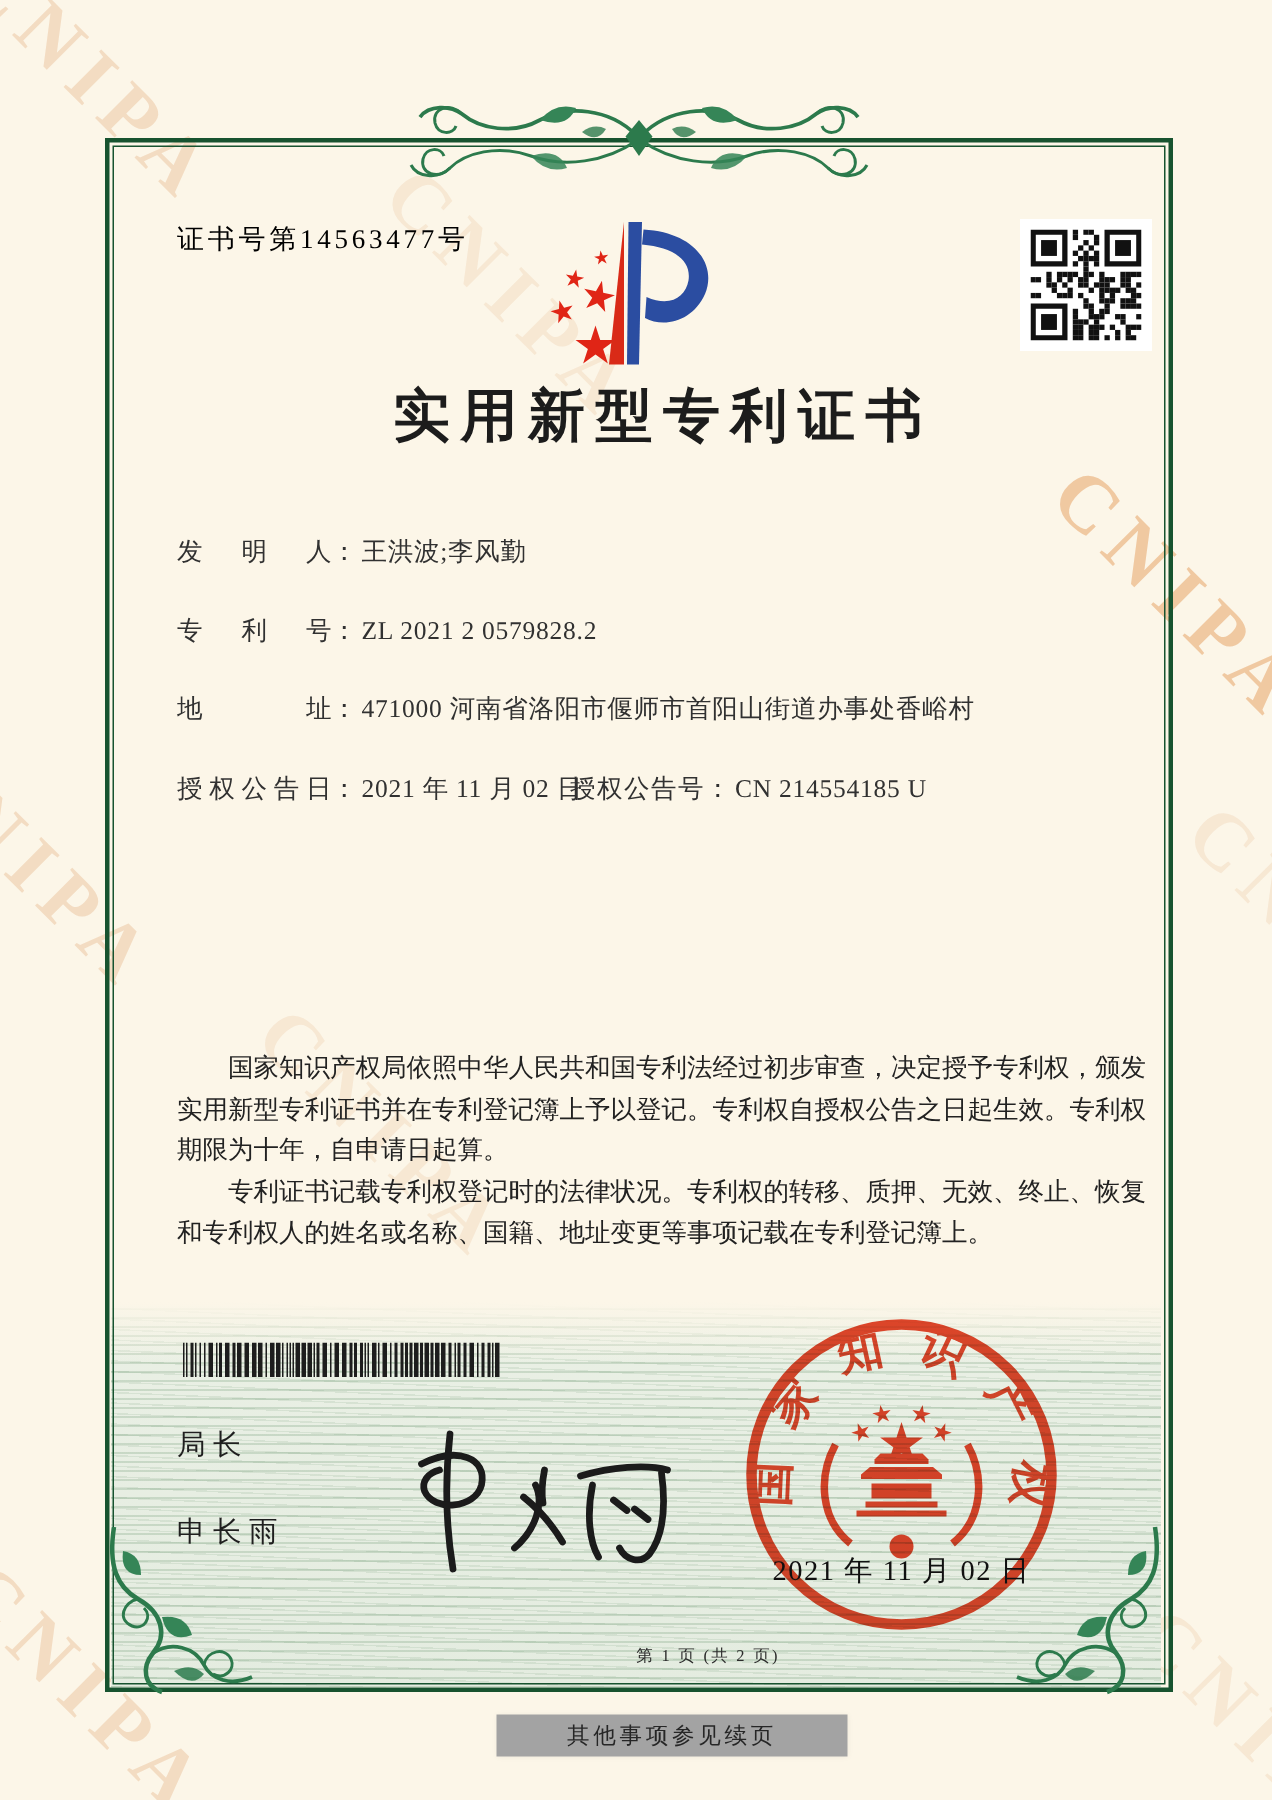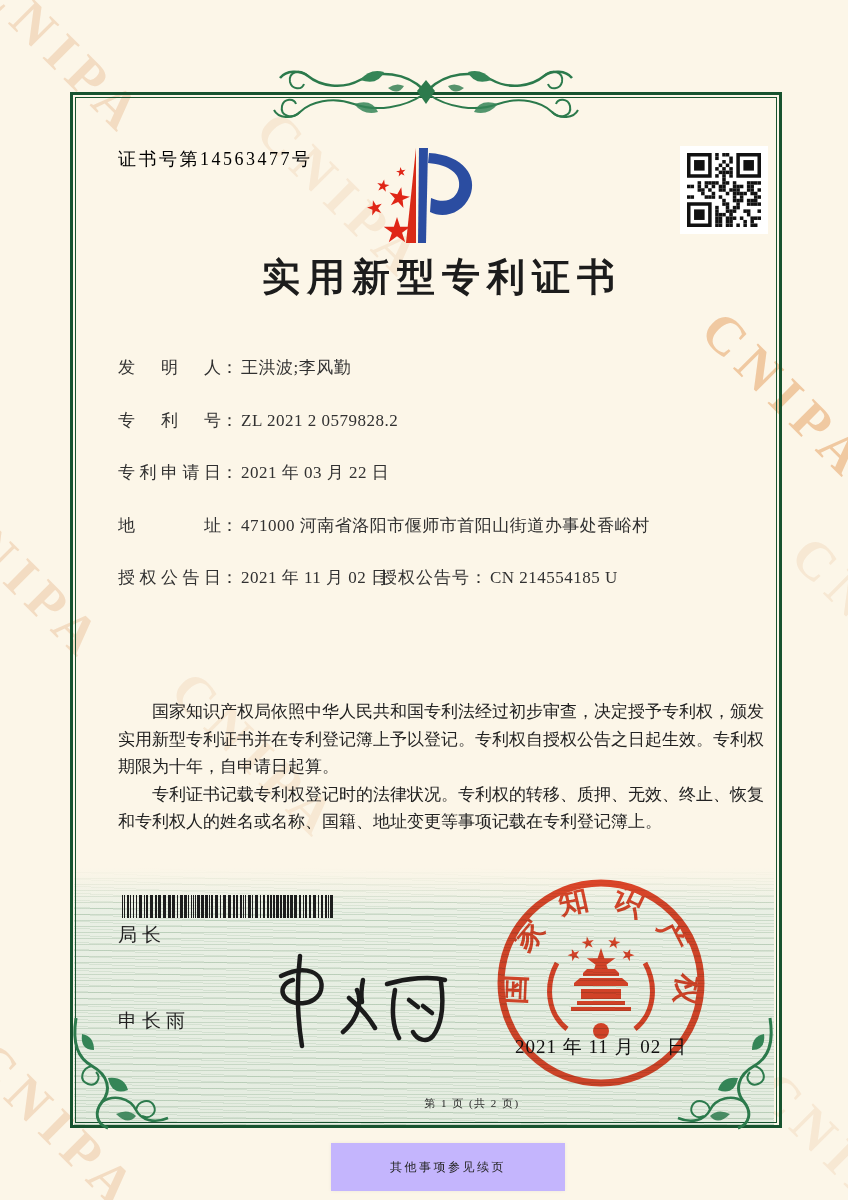--- a/index.html
+++ b/index.html
@@ -51,33 +51,33 @@
   .fc{display:inline-block; vertical-align:top;}
   .fv{display:inline-block; vertical-align:top; padding-left:3px; letter-spacing:0.5px;}
   .pair2{position:absolute; left:262px; top:0;}
   .pair2 .fl2{display:inline-block; letter-spacing:1px;}
   
   .body-text{position:absolute; left:118px; top:698px; width:646px; z-index:4;
     font-size:17px; line-height:27.5px; text-align:justify; color:#222;}
   .body-text p{margin:0; text-indent:2em;}
   
   .barcode{position:absolute; left:122px; top:895px; z-index:4;}
-  .signer-role{position:absolute; left:118px; top:922px; font-size:19px; letter-spacing:5px; color:#1f1f1f; z-index:4;}
+  .signer-role{position:absolute; left:118px; top:950px; font-size:19px; letter-spacing:5px; color:#1f1f1f; z-index:4;}
   .signer-name{position:absolute; left:118px; top:1008px; font-size:19px; letter-spacing:5px; color:#1f1f1f; z-index:4;}
   .sig{position:absolute; left:245px; top:938px; z-index:4;}
   .seal{position:absolute; left:486px; top:868px; z-index:5; mix-blend-mode:multiply; opacity:0.93;}
   .seal-date{position:absolute; left:500px; top:1034px; width:202px; text-align:center;
     font-size:19px; letter-spacing:1px; color:#101010; z-index:6; white-space:nowrap;}
   .pageno{position:absolute; left:70px; top:1096px; width:804px; text-align:center;
     font-size:11px; letter-spacing:1.5px; color:#2b2b2b; z-index:6;}
   .contnote{
-    position:absolute; left:331px; top:1143px; width:234px; height:48px; z-index:4;
-    background:#c4b5fd; box-shadow:0 0 4px rgba(0,0,0,0.06);
+    position:absolute; left:331px; top:1143px; width:234px; height:28px; z-index:4;
+    background:#a3a3a3; box-shadow:0 0 4px rgba(0,0,0,0.06);
     display:flex; align-items:center; justify-content:center;
-    font-size:12px; letter-spacing:2.5px; color:#262626;
+    font-size:15px; letter-spacing:2.5px; color:#262626;
   }
 </style>
 </head>
 <body>
 
 <div class="page">
 
   <div class="wm" style="left:-45px; top:20px;">CNIPA</div>
   <div class="wm faint" style="left:235px; top:165px;">CNIPA</div>
   <div class="wm strong" style="left:680px; top:365px;">CNIPA</div>
@@ -288,23 +288,20 @@
   <div class="title">实用新型专利证书</div>
 
   <div class="fields">
     <div class="frow">
       <span class="fl">发明人</span><span class="fc">：</span><span class="fv">王洪波;李风勤</span>
     </div>
     <div class="frow">
       <span class="fl">专利号</span><span class="fc">：</span><span class="fv">ZL 2021 2 0579828.2</span>
     </div>
     <div class="frow">
-      <span class="fl">专利申请日</span><span class="fc">：</span><span class="fv">2021 年 03 月 22 日</span>
-    </div>
-    <div class="frow">
       <span class="fl">地址</span><span class="fc">：</span><span class="fv">471000 河南省洛阳市偃师市首阳山街道办事处香峪村</span>
     </div>
     <div class="frow">
       <span class="fl">授权公告日</span><span class="fc">：</span><span class="fv">2021 年 11 月 02 日</span>
       <span class="pair2">
         <span class="fl2">授权公告号</span><span class="fc">：</span><span class="fv">CN 214554185 U</span>
       </span>
     </div>
   </div>
 

